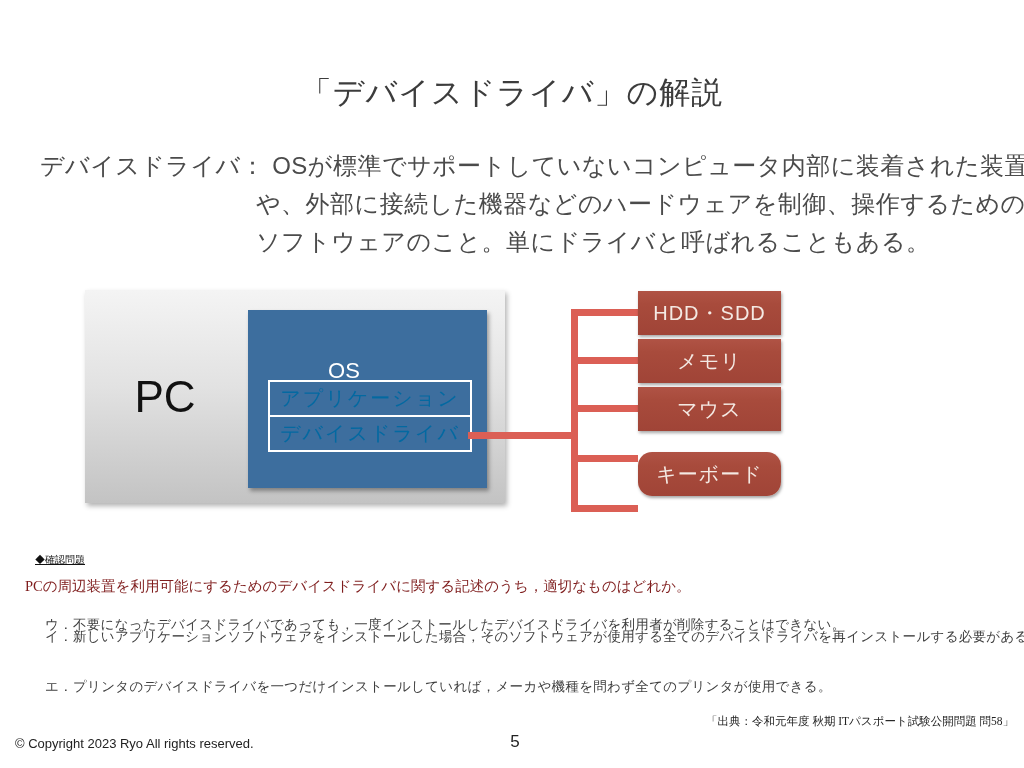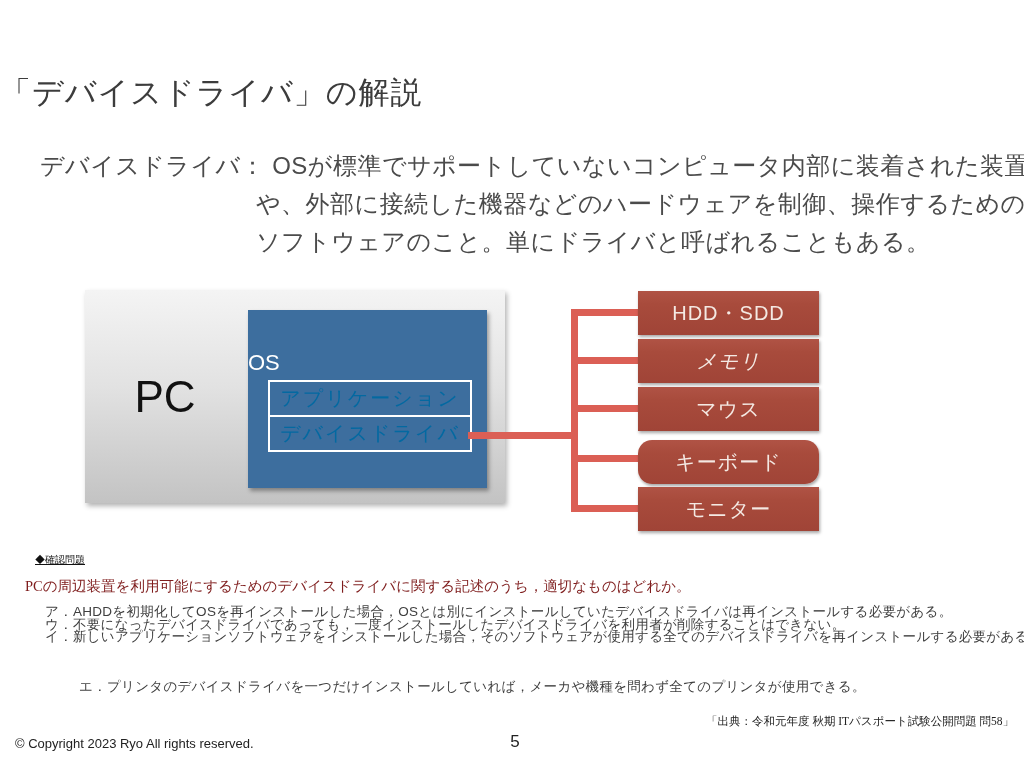--- a/index.html
+++ b/index.html
@@ -3,21 +3,21 @@
 <meta charset="utf-8">
 <style>
   html,body{margin:0;padding:0;background:#fff;}
   .slide{
     position:relative;width:1024px;height:768px;background:#ffffff;overflow:hidden;
     font-family:"Liberation Sans",sans-serif;
   }
   .abs{position:absolute;}
   
   .title{
-    top:72px;left:0;width:1024px;
+    top:72px;left:0;width:1024px;text-align:center;
     font-size:31px;color:#3c3c3c;letter-spacing:1px;
   }
   
   .def-line{font-size:24px;color:#4b4b4b;letter-spacing:0.5px;white-space:nowrap;}
   .def1{top:150px;left:40px;}
   .def2{top:188px;left:256px;}
   .def3{top:226px;left:256px;}
   
   .pc-box{
     left:85px;top:290px;width:420px;height:213px;
@@ -27,58 +27,58 @@
   .pc-label{
     left:100px;top:372px;width:130px;text-align:center;
     font-size:44px;color:#111;
   }
   .os-box{
     left:248px;top:310px;width:239px;height:178px;
     background:#3d6e9e;
     box-shadow:2px 3px 4px rgba(0,0,0,0.35);
   }
   .os-label{
-    left:248px;top:350px;width:192px;
+    left:248px;top:358px;width:192px;text-align:center;
     font-size:22px;color:#ffffff;
   }
   .layer-box{
     left:268px;width:200px;height:33px;
     border:2px solid #ffffff;
     color:#0369a1;font-size:20px;letter-spacing:2px;
     display:flex;align-items:center;justify-content:center;
     background:transparent;
   }
   .layer-app{top:380px;}
   .layer-drv{top:415px;}
   .conn{background:#db5f55;}
   .conn-main{left:468px;top:432px;width:110px;height:7px;}
   .conn-v{left:571px;top:309px;width:7px;height:203px;}
   .conn-stub{left:571px;width:67px;height:7px;}
   .stub0{top:309px;} .stub1{top:357px;} .stub2{top:405px;} .stub3{top:455px;} .stub4{top:505px;}
   .device-box{
-    left:638px;width:181px;height:44px;
+    left:638px;width:143px;height:44px;
     background:linear-gradient(to bottom,#b05345 0%,#a84b3c 30%,#a04437 100%);
     box-shadow:1px 2px 3px rgba(0,0,0,0.35);
     color:#f4e9e3;font-size:20px;letter-spacing:1px;
     display:flex;align-items:center;justify-content:center;
   }
-  .dev0{top:291px;} .dev1{top:339px;font-style:italic;} .dev2{top:387px;} .dev3{top:440px;border-radius:14px;} .dev4{top:487px;}
+  .dev0{top:291px;} .dev1{top:339px;} .dev2{top:387px;} .dev3{top:452px;border-radius:14px;} .dev4{top:487px;}
   
   .quiz-heading{
     left:35px;top:553px;font-family:"Liberation Serif",serif;
     font-size:10px;color:#111;text-decoration:underline;
   }
   .quiz-question{
     left:25px;top:577px;font-family:"Liberation Serif",serif;
     font-size:14.5px;color:#7f1d1d;white-space:nowrap;
   }
   .quiz-option{
     left:45px;font-size:13.5px;color:#3f3f3f;white-space:nowrap;letter-spacing:0.3px;
   }
-  .opt0{top:603px;} .opt1{top:628px;} .opt2{top:616px;} .opt3{top:678px;margin-left:34px;}
+  .opt0{top:603px;} .opt1{top:628px;} .opt2{top:616px;} .opt3{top:678px;}
   
   .source{
     left:660px;top:714px;font-family:"Liberation Serif",serif;
     font-size:11.5px;color:#222;white-space:nowrap;margin-left:46px;
   }
   .copyright{left:15px;top:736px;font-size:13px;color:#222;}
   .page-number{left:495px;top:732px;width:40px;text-align:center;font-size:17px;color:#222;}
 </style>
 </head>
 <body>
@@ -104,25 +104,23 @@
   <div class="abs conn conn-stub stub0"></div>
   <div class="abs conn conn-stub stub1"></div>
   <div class="abs conn conn-stub stub2"></div>
   <div class="abs conn conn-stub stub3"></div>
   <div class="abs conn conn-stub stub4"></div>
 
   <div class="abs device-box dev0">HDD・SDD</div>
   <div class="abs device-box dev1">メモリ</div>
   <div class="abs device-box dev2">マウス</div>
   <div class="abs device-box dev3">キーボード</div>
-  <div class="abs device-box dev4">モニター</div>
 
   <div class="abs quiz-heading">◆確認問題</div>
   <div class="abs quiz-question">PCの周辺装置を利用可能にするためのデバイスドライバに関する記述のうち，適切なものはどれか。</div>
-  <div class="abs quiz-option opt0">ア．AHDDを初期化してOSを再インストールした場合，OSとは別にインストールしていたデバイスドライバは再インストールする必要がある。</div>
   <div class="abs quiz-option opt1">イ．新しいアプリケーションソフトウェアをインストールした場合，そのソフトウェアが使用する全てのデバイスドライバを再インストールする必要がある。</div>
   <div class="abs quiz-option opt2">ウ．不要になったデバイスドライバであっても，一度インストールしたデバイスドライバを利用者が削除することはできない。</div>
   <div class="abs quiz-option opt3">エ．プリンタのデバイスドライバを一つだけインストールしていれば，メーカや機種を問わず全てのプリンタが使用できる。</div>
 
   <div class="abs source">「出典：令和元年度 秋期 ITパスポート試験公開問題 問58」</div>
   <div class="abs copyright">© Copyright 2023 Ryo All rights reserved.</div>
   <div class="abs page-number">5</div>
 
 </div>
 

